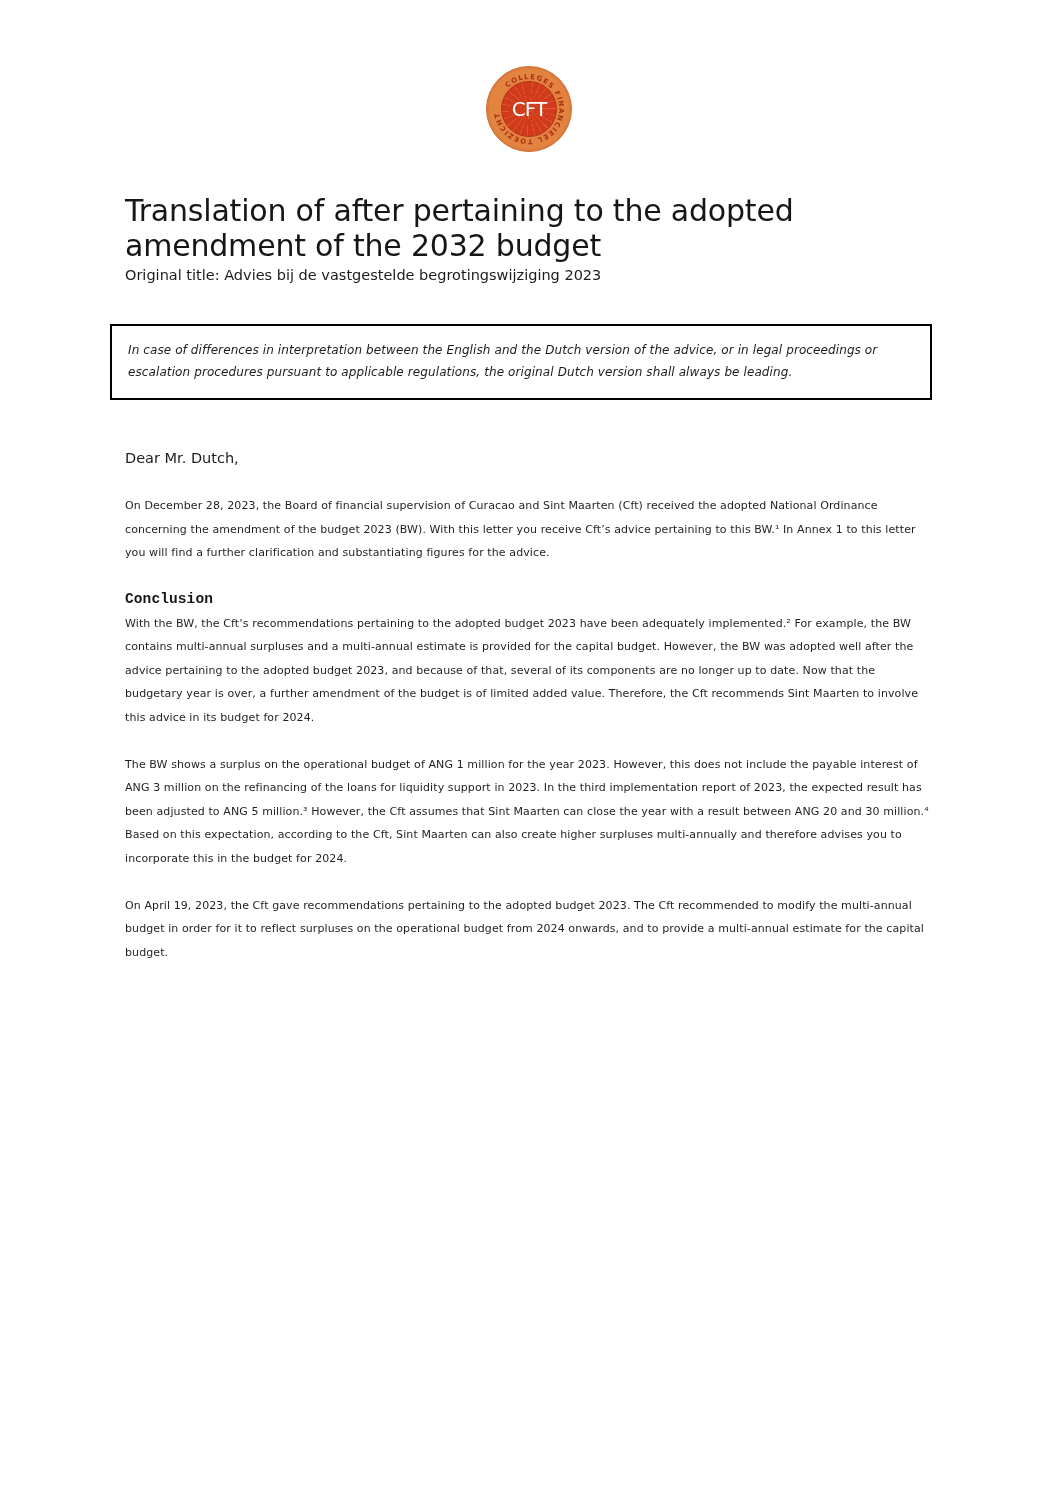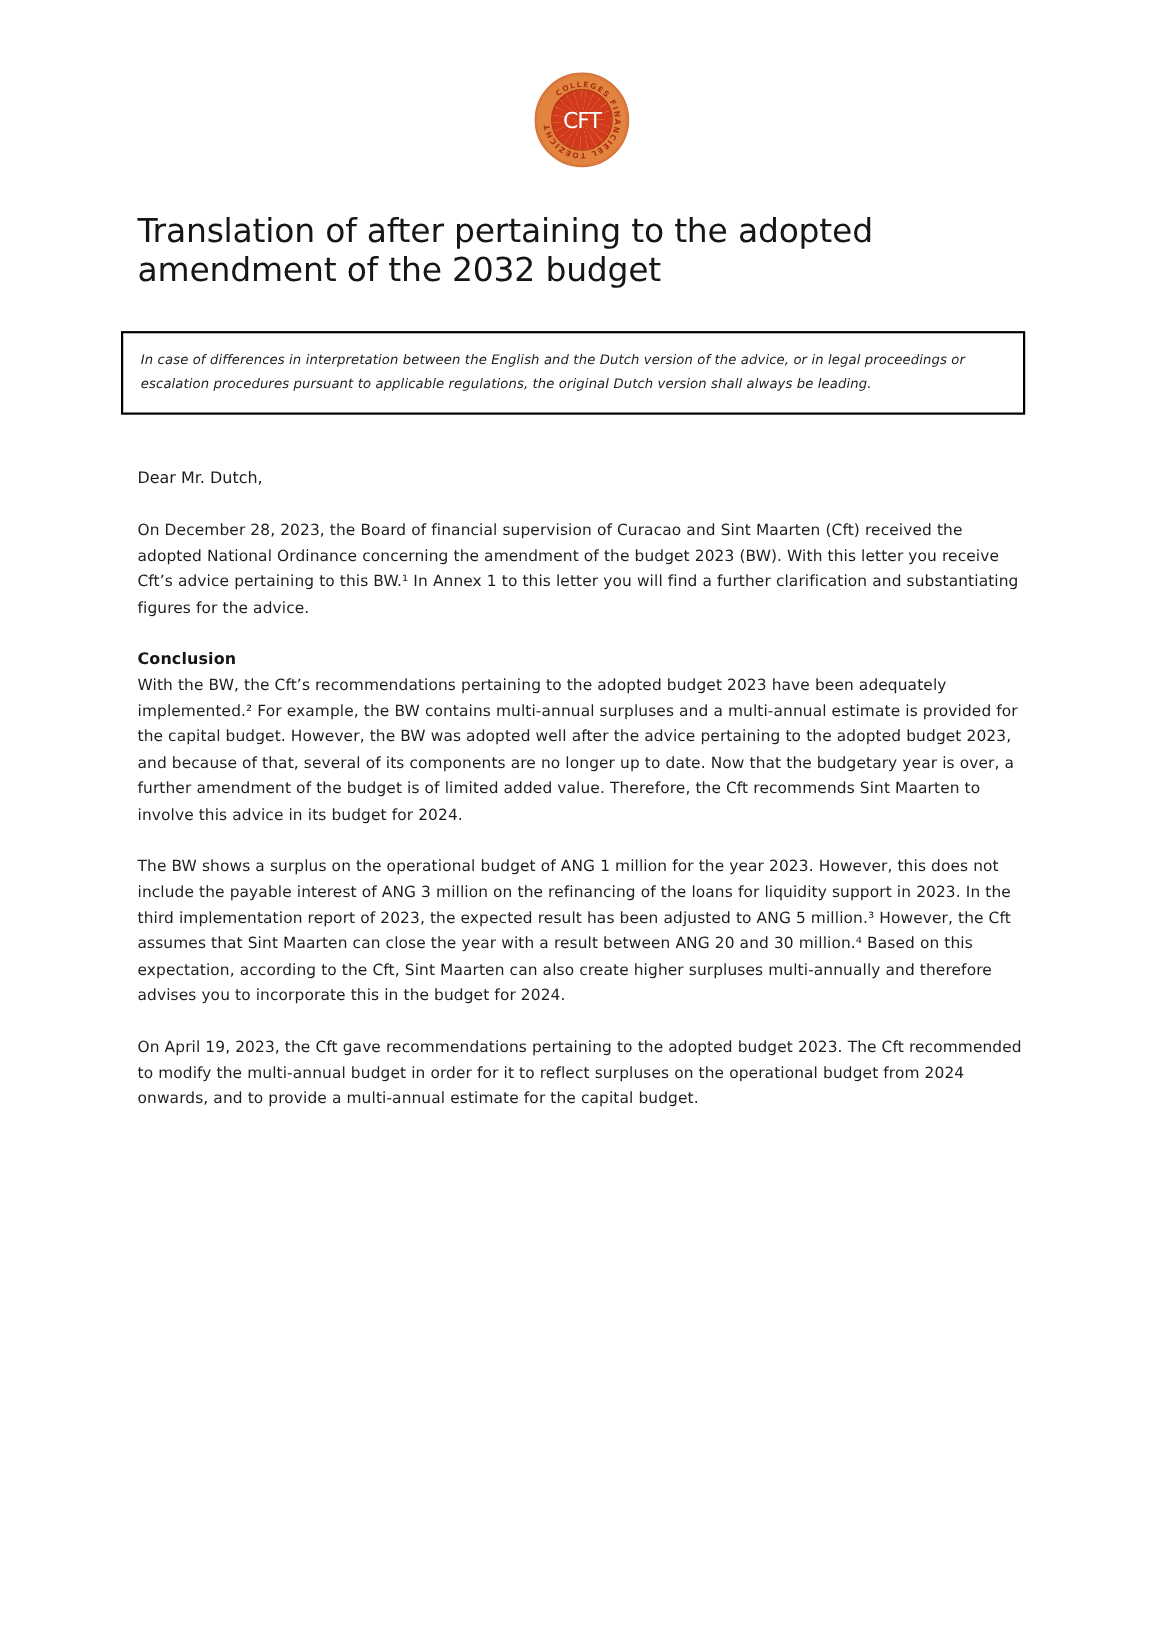--- a/index.html
+++ b/index.html
@@ -70,30 +70,31 @@
     letter-spacing: 0.1px;
     color: #1c1c1c;
   }
   .salutation {
     margin-top: 47px;
     font-size: 14.5px; line-height: 23.5px;
     margin-bottom: 23.5px;
   }
   .body-text p {
     margin: 0 0 23.5px 0;
-    font-size: 14px; line-height: 23.5px;
+    font-size: 11px; line-height: 23.5px;
     letter-spacing: 0.1px;
     color: #1f1f1f;
   }
   .body-text h3 {
     margin: 0;
     font-size: 14.5px; line-height: 23.5px;
     font-weight: bold;
     letter-spacing: 0.1px;
     color: #161616;
+    font-family: Liberation Mono, monospace;
   }
 </style>
 </head>
 <body>
 
 <div class="page">
 
   <div class="logo">
     <div class="logo-outer"></div>
     <svg class="logo-ring-svg" viewBox="0 0 100 100">
@@ -108,20 +109,21 @@
     <div class="logo-cft">CFT</div>
   </div>
 
   <div class="content">
 
     <div class="title">
       <div>Translation of after pertaining to the adopted</div>
       <div>amendment of the 2032 budget</div>
     </div>
 
+    <div class="subtitle">Original title: Advies bij de vastgestelde begrotingswijziging 2023</div>
 
     <div class="disclaimer-box">
       <span>In case of differences in interpretation between the English and the Dutch version of the advice, or in legal proceedings or escalation procedures pursuant to applicable regulations, the original Dutch version shall always be leading.</span>
     </div>
 
     <div class="salutation">Dear Mr. Dutch,</div>
 
     <div class="body-text">
 
       <p>On December 28, 2023, the Board of financial supervision of Curacao and Sint Maarten (Cft) received the adopted National Ordinance concerning the amendment of the budget 2023 (BW). With this letter you receive Cft’s advice pertaining to this BW.¹ In Annex 1 to this letter you will find a further clarification and substantiating figures for the advice.</p>

